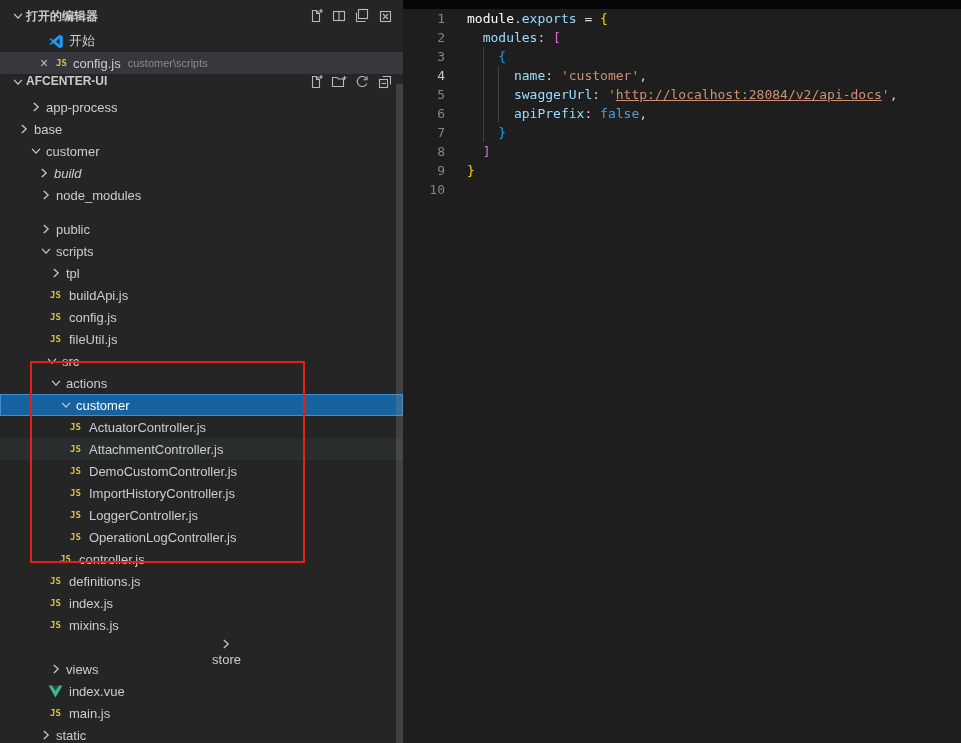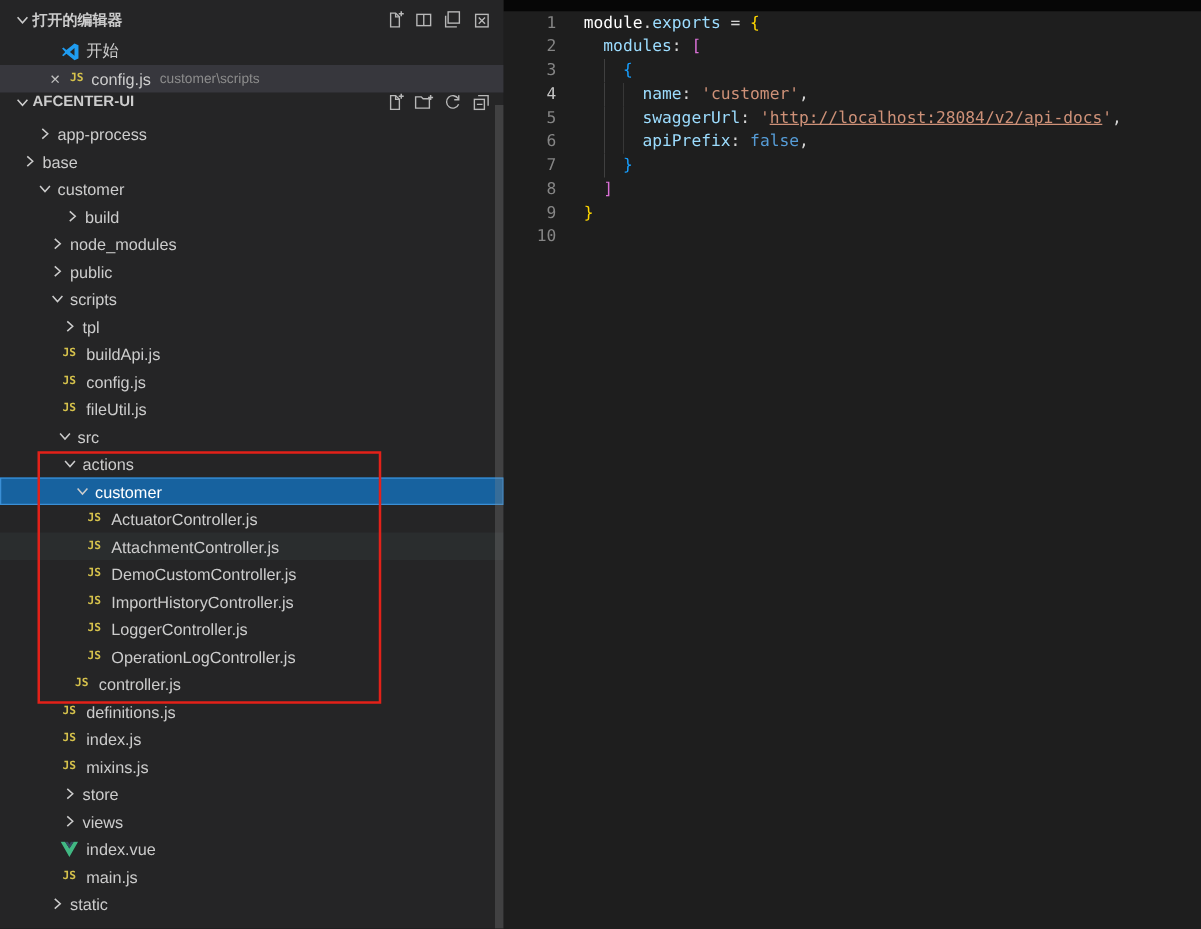--- a/index.html
+++ b/index.html
@@ -159,45 +159,45 @@
           <span class="tlabel">base</span>
         </div>
         <div class="trow" style="padding-left: 28px;">
           <span class="twisty expanded">
             <svg width="14" height="14" viewBox="0 0 16 16">
               <path d="M5.5 3.5 L10.5 8 L5.5 12.5" fill="none" stroke="#cccccc" stroke-width="1.4"></path>
             </svg>
           </span>
           <span class="tlabel">customer</span>
         </div>
-        <div class="trow" style="padding-left: 50px;">
+        <div class="trow" style="padding-left: 36px; font-style: italic;">
           <span class="twisty">
             <svg width="14" height="14" viewBox="0 0 16 16">
               <path d="M5.5 3.5 L10.5 8 L5.5 12.5" fill="none" stroke="#cccccc" stroke-width="1.4"></path>
             </svg>
           </span>
           <span class="tlabel">build</span>
         </div>
         <div class="trow" style="padding-left: 38px;">
           <span class="twisty">
             <svg width="14" height="14" viewBox="0 0 16 16">
               <path d="M5.5 3.5 L10.5 8 L5.5 12.5" fill="none" stroke="#cccccc" stroke-width="1.4"></path>
             </svg>
           </span>
           <span class="tlabel">node_modules</span>
         </div>
+        <div class="trow" style="padding-left: 38px; margin-top: 12px;">
+          <span class="twisty">
+            <svg width="14" height="14" viewBox="0 0 16 16">
+              <path d="M5.5 3.5 L10.5 8 L5.5 12.5" fill="none" stroke="#cccccc" stroke-width="1.4"></path>
+            </svg>
+          </span>
+          <span class="tlabel">public</span>
+        </div>
         <div class="trow" style="padding-left: 38px;">
-          <span class="twisty">
-            <svg width="14" height="14" viewBox="0 0 16 16">
-              <path d="M5.5 3.5 L10.5 8 L5.5 12.5" fill="none" stroke="#cccccc" stroke-width="1.4"></path>
-            </svg>
-          </span>
-          <span class="tlabel">public</span>
-        </div>
-        <div class="trow" style="padding-left: 38px;">
           <span class="twisty expanded">
             <svg width="14" height="14" viewBox="0 0 16 16">
               <path d="M5.5 3.5 L10.5 8 L5.5 12.5" fill="none" stroke="#cccccc" stroke-width="1.4"></path>
             </svg>
           </span>
           <span class="tlabel">scripts</span>
         </div>
         <div class="trow" style="padding-left: 48px;">
           <span class="twisty">
             <svg width="14" height="14" viewBox="0 0 16 16">
@@ -275,21 +275,21 @@
           <span class="tlabel">definitions.js</span>
         </div>
         <div class="trow" style="padding-left: 48px;">
           <span class="js-badge">JS</span>
           <span class="tlabel">index.js</span>
         </div>
         <div class="trow" style="padding-left: 48px;">
           <span class="js-badge">JS</span>
           <span class="tlabel">mixins.js</span>
         </div>
-        <div class="trow" style="padding-left: 48px;">
+        <div class="trow" style="padding-left: 48px; flex-direction: column;">
           <span class="twisty">
             <svg width="14" height="14" viewBox="0 0 16 16">
               <path d="M5.5 3.5 L10.5 8 L5.5 12.5" fill="none" stroke="#cccccc" stroke-width="1.4"></path>
             </svg>
           </span>
           <span class="tlabel">store</span>
         </div>
         <div class="trow" style="padding-left: 48px;">
           <span class="twisty">
             <svg width="14" height="14" viewBox="0 0 16 16">

